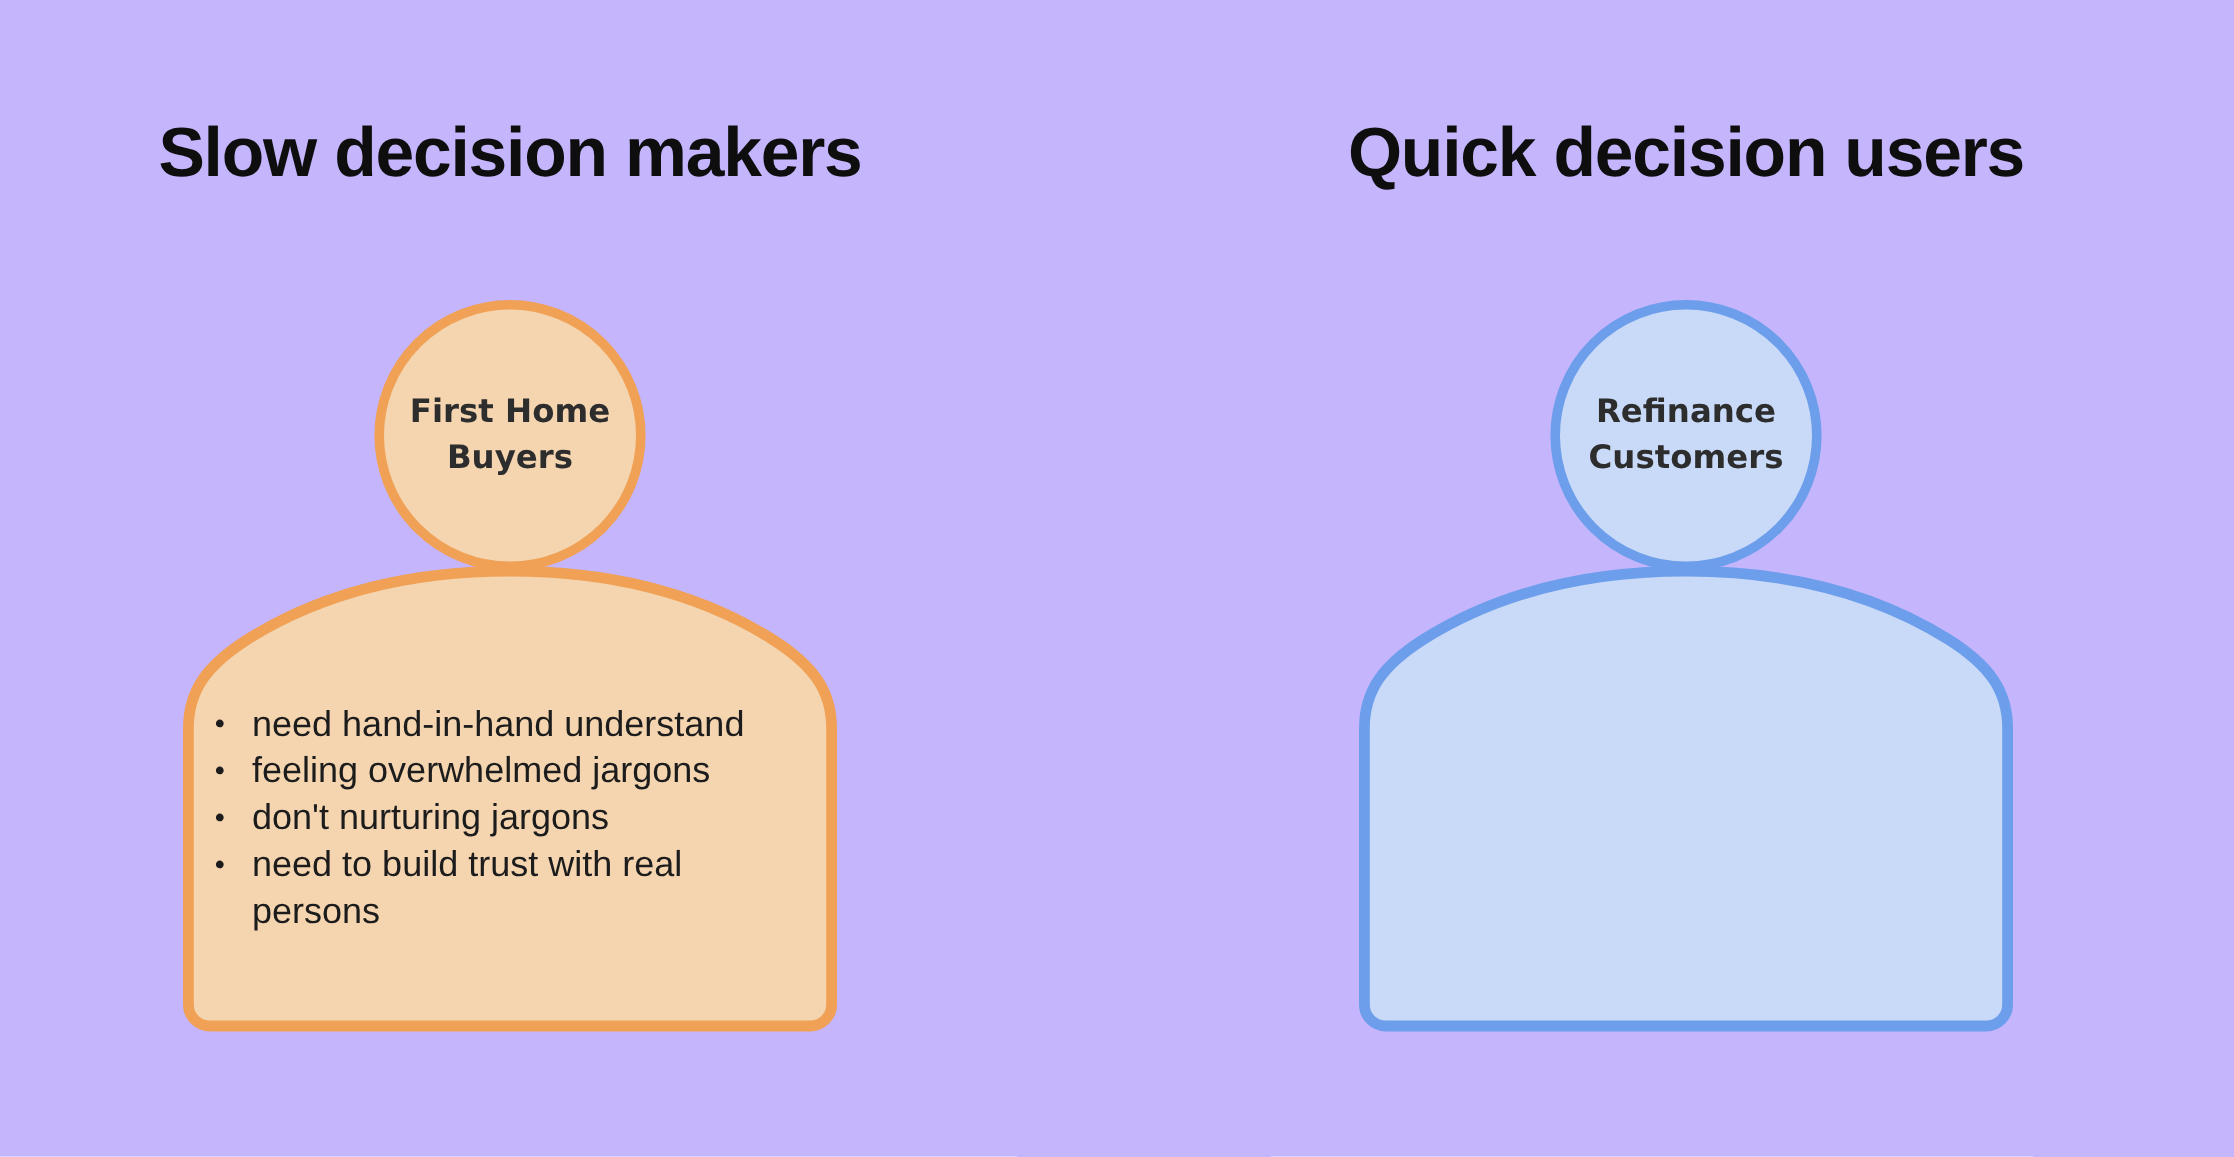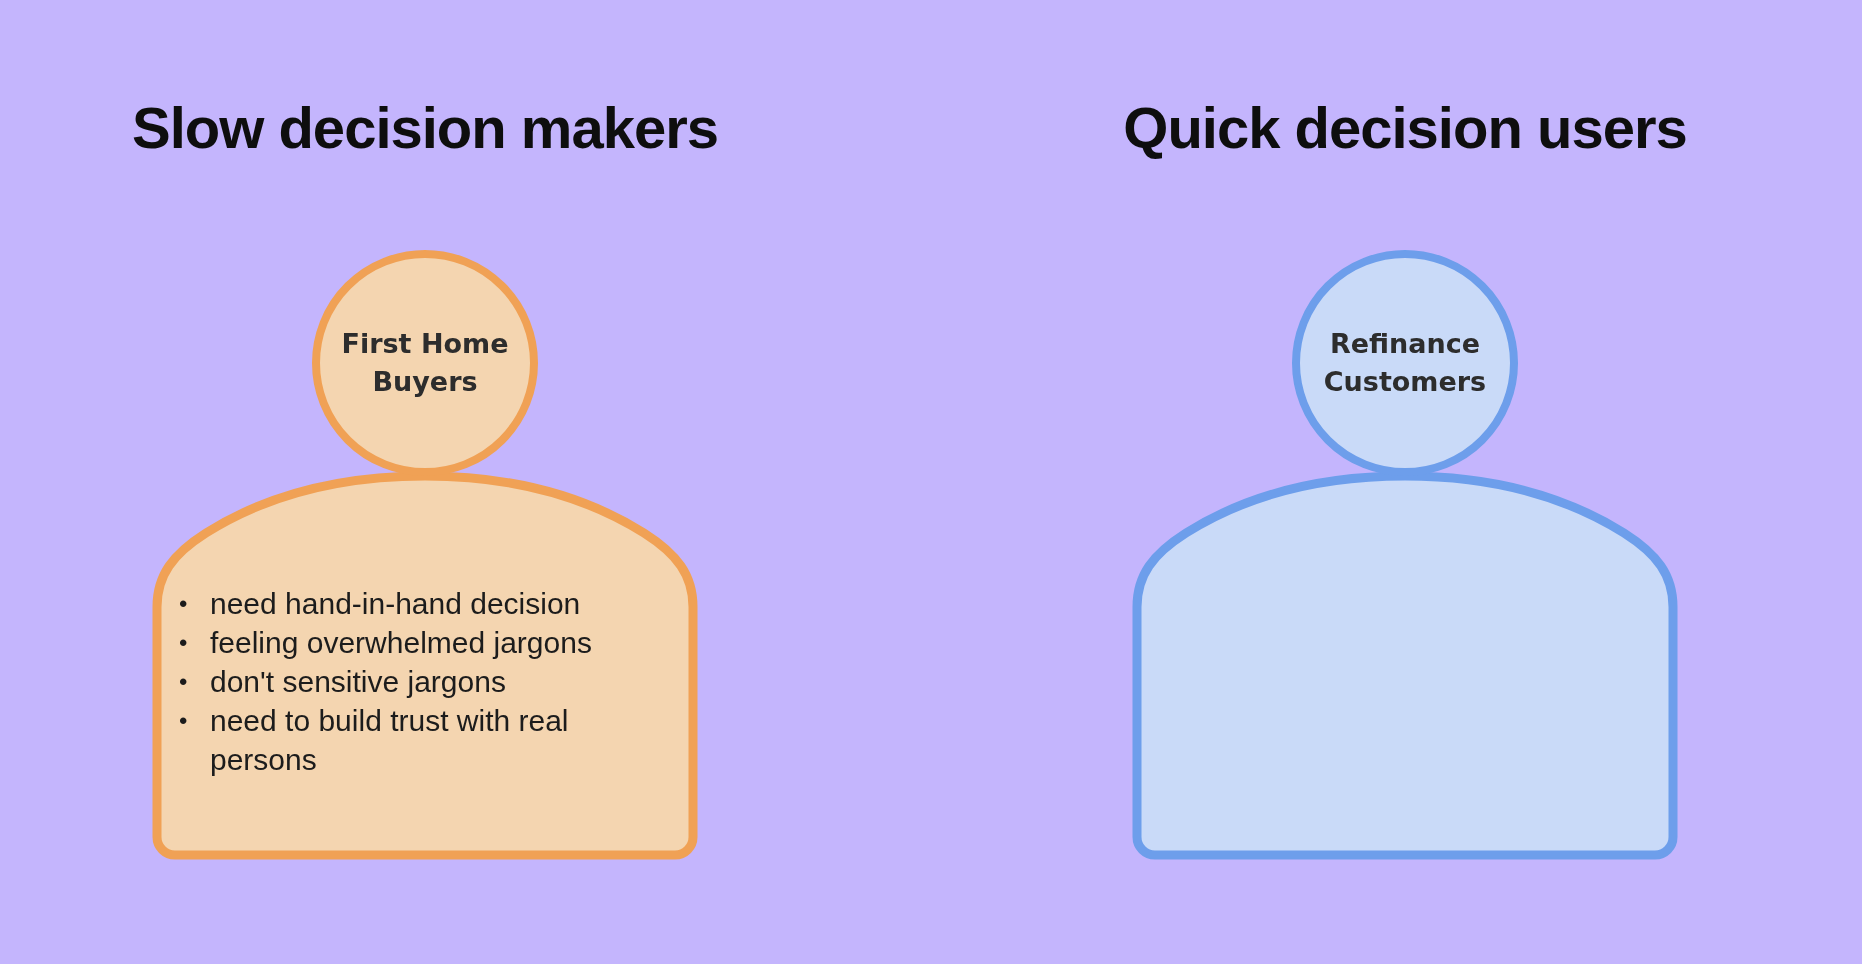--- a/index.html
+++ b/index.html
@@ -117,23 +117,23 @@
                C 544 110 528 89 495 68
                C 436 31 362 11 276 11 Z" fill="var(--fill)" stroke="var(--border)" stroke-width="9" stroke-linejoin="round"></path>
     </svg>
 
     <div class="figure-head">
       <div class="circle-label">First Home Buyers</div>
     </div>
 
     <div class="body-text">
       <ul class="bullet-list">
-        <li>need hand-in-hand decision</li>
+        <li>need hand-in-hand understand</li>
         <li>feeling overwhelmed jargons</li>
-        <li>don't sensitive jargons</li>
+        <li>don't nurturing jargons</li>
         <li>need to build trust with real persons</li>
       </ul>
     </div>
   </div>
 
   <div class="persona" style="left: 1025px; --fill: #C9DAF8; --border: #6D9EEB;">
     <div class="persona-heading">Quick decision users</div>
 
     <svg class="figure-body-svg" viewBox="0 0 552 397" aria-hidden="true">
       <path d="M 276 11

